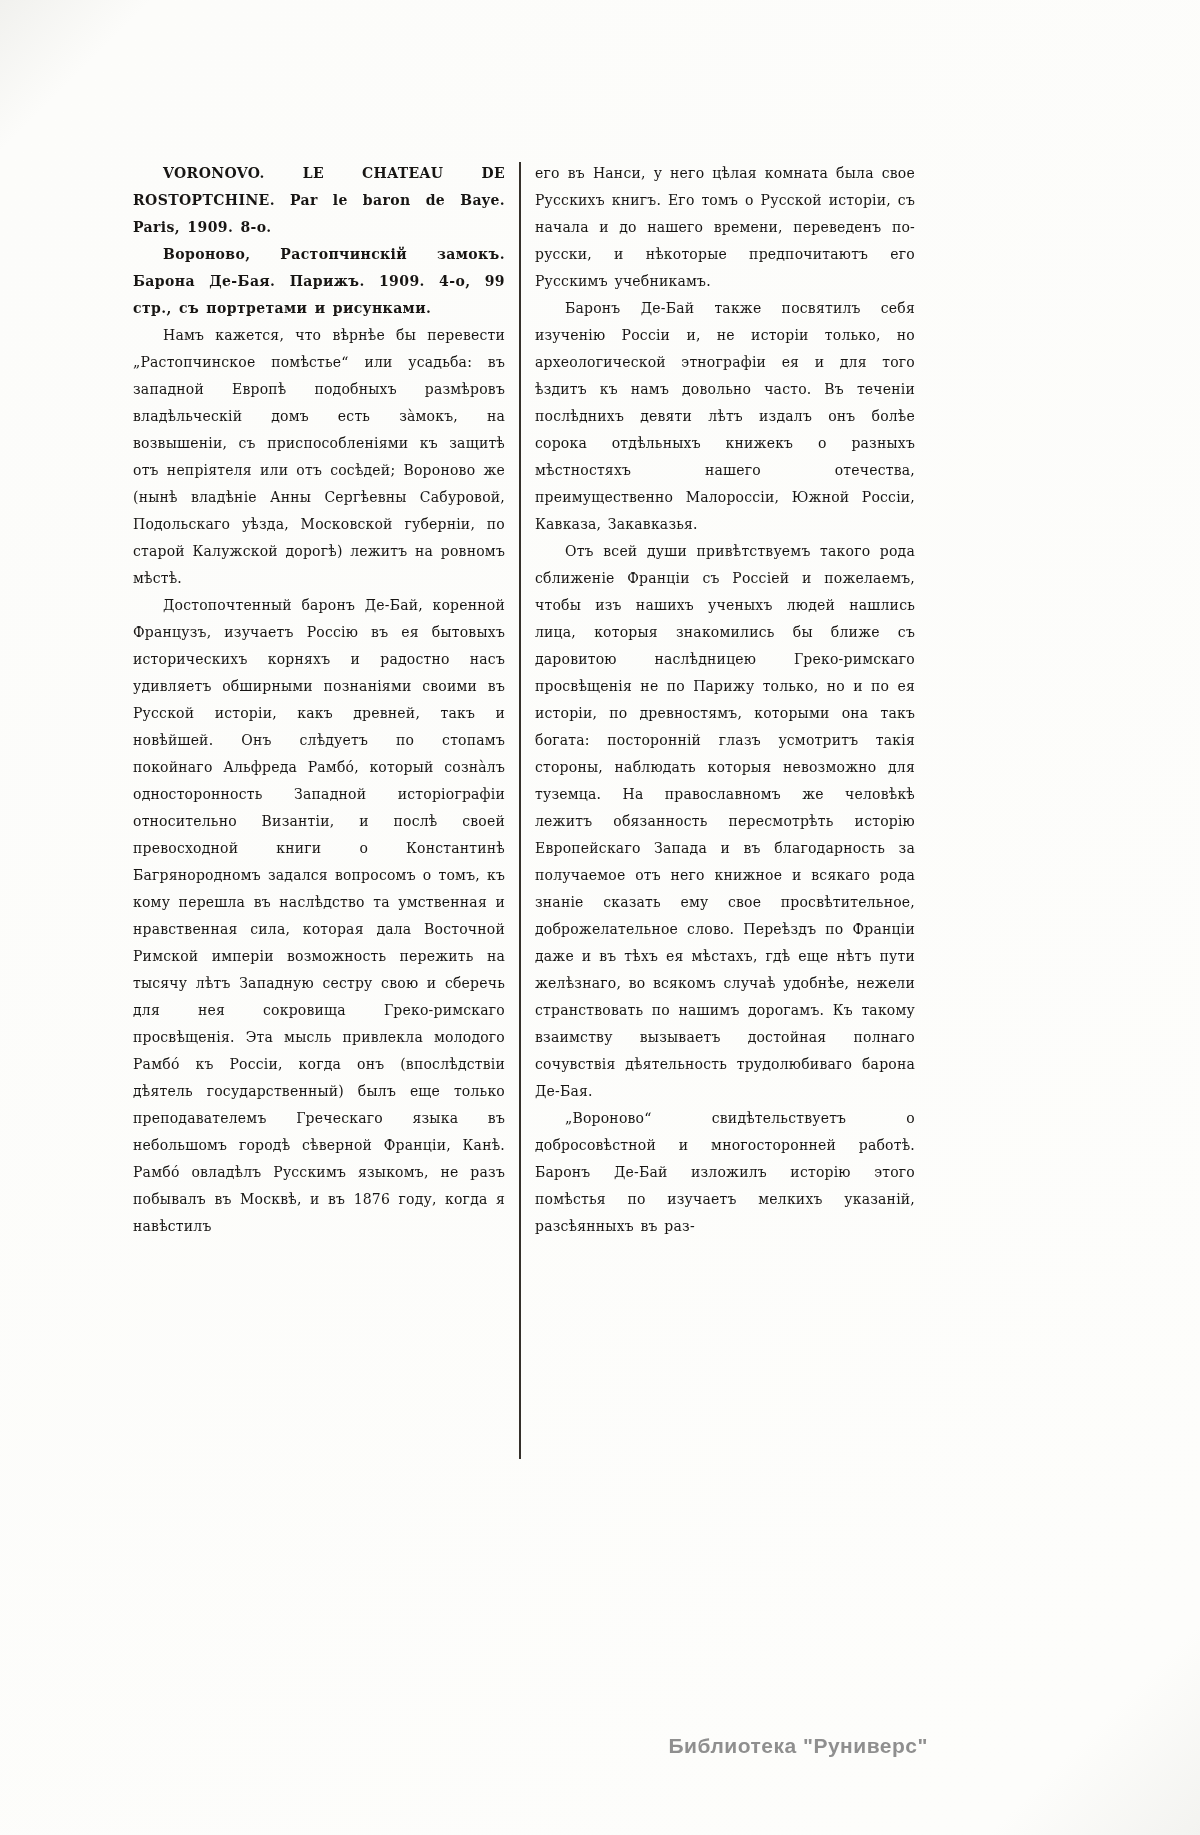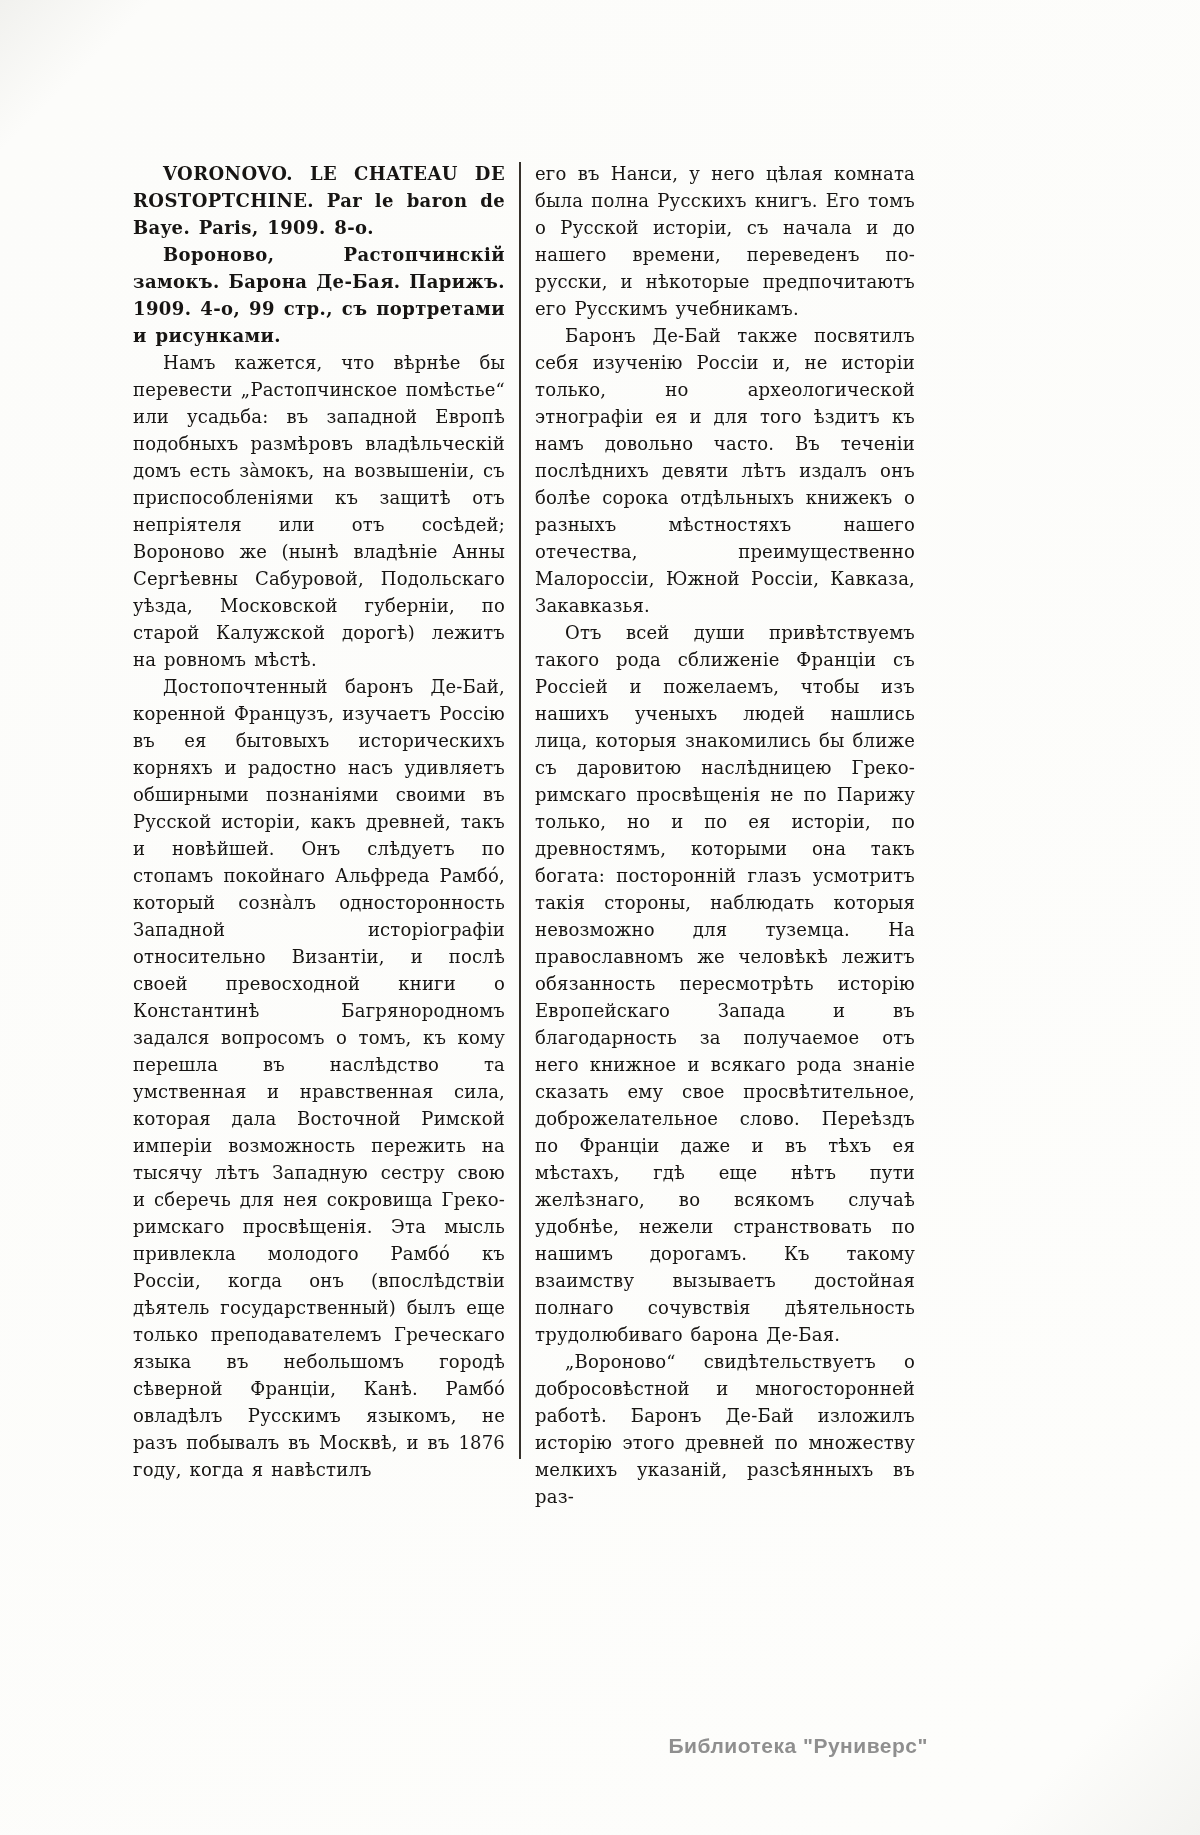--- a/index.html
+++ b/index.html
@@ -24,21 +24,21 @@
   .content {
     position: absolute;
     top: 160px;
     left: 133px;
     width: 786px;
     display: flex;
     align-items: flex-start;
   }
   .col {
     width: 372px;
-    font-size: 18px;
+    font-size: 14px;
     line-height: 27px;
     text-align: justify;
     letter-spacing: 0.2px;
     word-spacing: 2px;
   }
   .col.right-col {
     width: 380px;
   }
   .col p {
     margin: 0;
@@ -81,23 +81,23 @@
         <p>VORONOVO. LE CHATEAU DE ROSTOPTCHINE. Par le baron de Baye. Paris, 1909. 8-o.</p>
         <p>Вороново, Растопчинскій замокъ. Барона Де-Бая. Парижъ. 1909. 4-о, 99 стр., съ портретами и рисунками.</p>
       </div>
       <p>Намъ кажется, что вѣрнѣе бы перевести „Растопчинское помѣстье“ или усадьба: въ западной Европѣ подобныхъ размѣровъ владѣльческій домъ есть зàмокъ, на возвышеніи, съ приспособленіями къ защитѣ отъ непріятеля или отъ сосѣдей; Вороново же (нынѣ владѣніе Анны Сергѣевны Сабуровой, Подольскаго уѣзда, Московской губерніи, по старой Калужской дорогѣ) лежитъ на ровномъ мѣстѣ.</p>
       <p>Достопочтенный баронъ Де-Бай, коренной Французъ, изучаетъ Россію въ ея бытовыхъ историческихъ корняхъ и радостно насъ удивляетъ обширными познаніями своими въ Русской исторіи, какъ древней, такъ и новѣйшей. Онъ слѣдуетъ по стопамъ покойнаго Альфреда Рамбó, который сознàлъ односторонность Западной исторіографіи относительно Византіи, и послѣ своей превосходной книги о Константинѣ Багрянородномъ задался вопросомъ о томъ, къ кому перешла въ наслѣдство та умственная и нравственная сила, которая дала Восточной Римской имперіи возможность пережить на тысячу лѣтъ Западную сестру свою и сберечь для нея сокровища Греко-римскаго просвѣщенія. Эта мысль привлекла молодого Рамбó къ Россіи, когда онъ (впослѣдствіи дѣятель государственный) былъ еще только преподавателемъ Греческаго языка въ небольшомъ городѣ сѣверной Франціи, Канѣ. Рамбó овладѣлъ Русскимъ языкомъ, не разъ побывалъ въ Москвѣ, и въ 1876 году, когда я навѣстилъ</p>
     </div>
 
     <div class="divider"></div>
 
     <div class="col right-col">
-      <p class="noindent">его въ Нанси, у него цѣлая комната была полна Русскихъ книгъ. Его томъ о Русской исторіи, съ начала и до нашего времени, переведенъ по-русски, и нѣкоторые предпочитаютъ его Русскимъ учебникамъ.</p>
+      <p class="noindent">его въ Нанси, у него цѣлая комната была свое Русскихъ книгъ. Его томъ о Русской исторіи, съ начала и до нашего времени, переведенъ по-русски, и нѣкоторые предпочитаютъ его Русскимъ учебникамъ.</p>
       <p>Баронъ Де-Бай также посвятилъ себя изученію Россіи и, не исторіи только, но археологической этнографіи ея и для того ѣздитъ къ намъ довольно часто. Въ теченіи послѣднихъ девяти лѣтъ издалъ онъ болѣе сорока отдѣльныхъ книжекъ о разныхъ мѣстностяхъ нашего отечества, преимущественно Малороссіи, Южной Россіи, Кавказа, Закавказья.</p>
       <p>Отъ всей души привѣтствуемъ такого рода сближеніе Франціи съ Россіей и пожелаемъ, чтобы изъ нашихъ ученыхъ людей нашлись лица, которыя знакомились бы ближе съ даровитою наслѣдницею Греко-римскаго просвѣщенія не по Парижу только, но и по ея исторіи, по древностямъ, которыми она такъ богата: посторонній глазъ усмотритъ такія стороны, наблюдать которыя невозможно для туземца. На православномъ же человѣкѣ лежитъ обязанность пересмотрѣть исторію Европейскаго Запада и въ благодарность за получаемое отъ него книжное и всякаго рода знаніе сказать ему свое просвѣтительное, доброжелательное слово. Переѣздъ по Франціи даже и въ тѣхъ ея мѣстахъ, гдѣ еще нѣтъ пути желѣзнаго, во всякомъ случаѣ удобнѣе, нежели странствовать по нашимъ дорогамъ. Къ такому взаимству вызываетъ достойная полнаго сочувствія дѣятельность трудолюбиваго барона Де-Бая.</p>
-      <p>„Вороново“ свидѣтельствуетъ о добросовѣстной и многосторонней работѣ. Баронъ Де-Бай изложилъ исторію этого древней по множеству мелкихъ указаній, разсѣянныхъ въ раз-</p>
+      <p>„Вороново“ свидѣтельствуетъ о добросовѣстной и многосторонней работѣ. Баронъ Де-Бай изложилъ исторію этого помѣстья по изучаетъ мелкихъ указаній, разсѣянныхъ въ раз-</p>
     </div>
 
   </div>
 
   <div class="watermark">Библиотека "Руниверс"</div>
 
 </div>
 
 </body></html>

